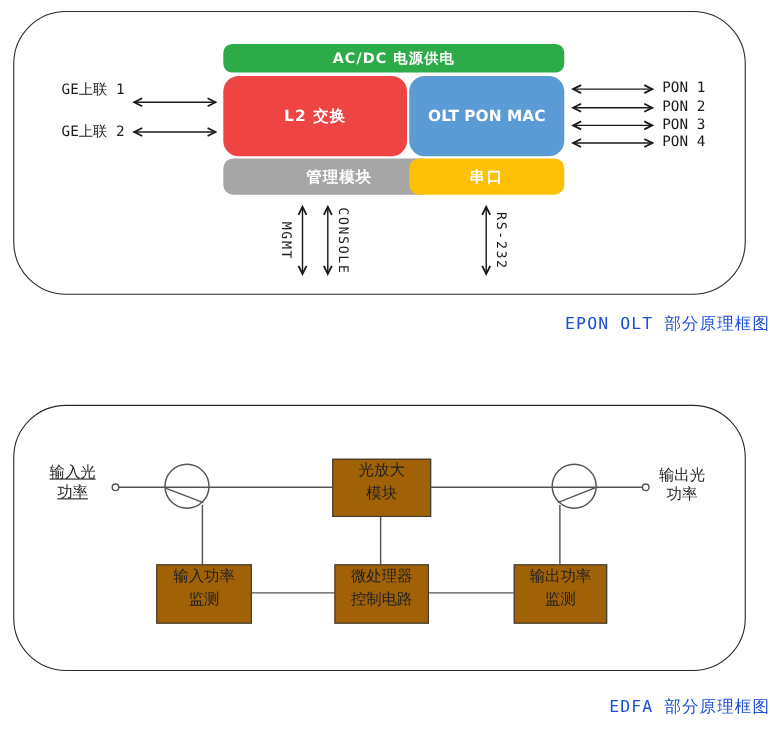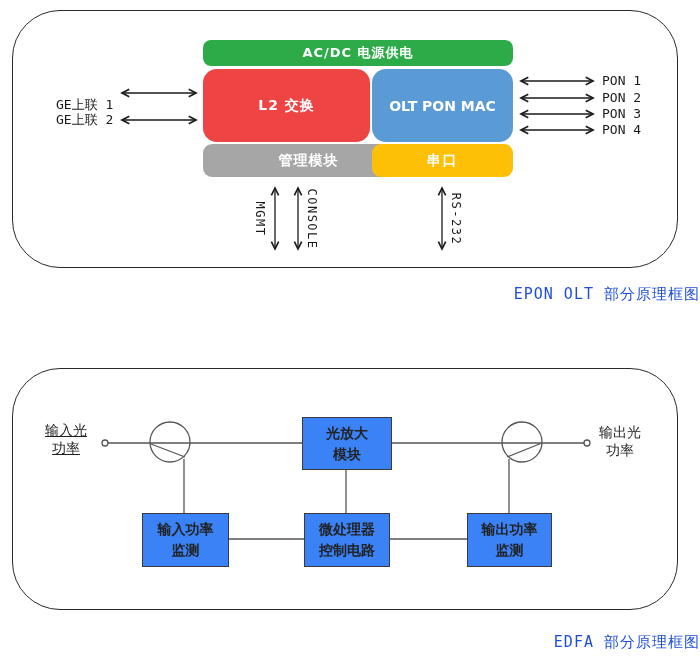--- a/index.html
+++ b/index.html
@@ -16,38 +16,38 @@
          color:#ffffff; font-weight:bold; text-align:center; }
   .blk-power  { left:203px; top:40px;  width:310px; height:26px; border-radius:8px;  font-size:13px; letter-spacing:1px; }
   .blk-l2     { left:203px; top:69px;  width:167px; height:73px; border-radius:14px; font-size:14px; letter-spacing:1px; }
   .blk-olt    { left:372px; top:69px;  width:141px; height:73px; border-radius:14px; font-size:14px; }
   .blk-mgmt   { left:203px; top:144px; width:167px; height:33px; border-radius:9px;  font-size:14px; letter-spacing:1px;padding-left:22px; }
   .blk-serial { left:372px; top:144px; width:141px; height:33px; border-radius:9px;  font-size:14px; letter-spacing:2px; }
 
   .mono { font-family:"DejaVu Sans Mono","Liberation Mono",monospace; }
 
   .port-label { position:absolute; font-size:13px; white-space:nowrap; }
-  .ge1 { left:56px;  top:96px; }
+  .ge1 { left:56px;  top:72px; }
   .ge2 { left:56px;  top:111px; }
   .pon1 { left:602px; top:73px; }
   .pon2 { left:602px; top:90px; }
   .pon3 { left:602px; top:106px; }
   .pon4 { left:602px; top:122px; }
 
   .vlabel { position:absolute; font-size:12px; letter-spacing:1.5px; white-space:nowrap;
             transform:translate(-50%,-50%) rotate(90deg); }
 
   .caption { position:absolute; left:0; width:700px; text-align:right;
              font-size:15px; letter-spacing:1px; color:#1d4ed8; }
   .caption-epon { top:285px; }
   .caption-edfa { top:633px; }
 
-  .ebox { position:absolute; background:#3b82f6; border:1.6px solid #3a3a3a;
-          display:flex; flex-direction:column; align-items:center; justify-content:center;
-          font-size:14px; line-height:21px; text-align:center; color:#222;font-weight:bold; }
+  .ebox { position:absolute; background:#a16207; border:1.6px solid #3a3a3a;
+          display:flex; flex-direction:column; align-items:center; 
+          font-size:14px; line-height:21px; text-align:center; color:#222; }
   .ebox-amp    { left:302px; top:417px; width:88px; height:51px; }
   .ebox-inmon  { left:142px; top:513px; width:85px; height:52px; }
   .ebox-mcu    { left:304px; top:513px; width:84px; height:52px; }
   .ebox-outmon { left:467px; top:513px; width:83px; height:52px; }
 
   .optic-label { position:absolute; font-size:14px; line-height:18px; text-align:center; color:#222; }
   .optic-in  { left:28px;  top:421px; width:76px;text-decoration:underline; }
   .optic-out { left:586px; top:423px; width:68px; }
 </style>
 </head>

